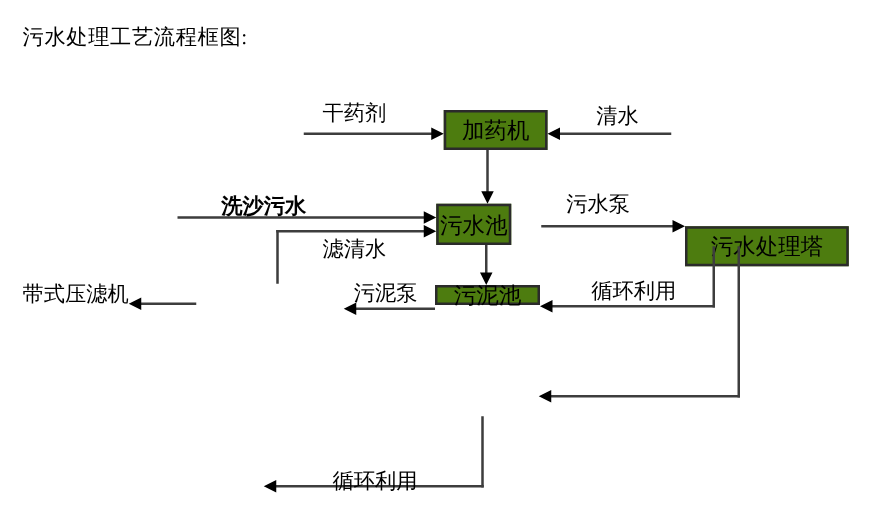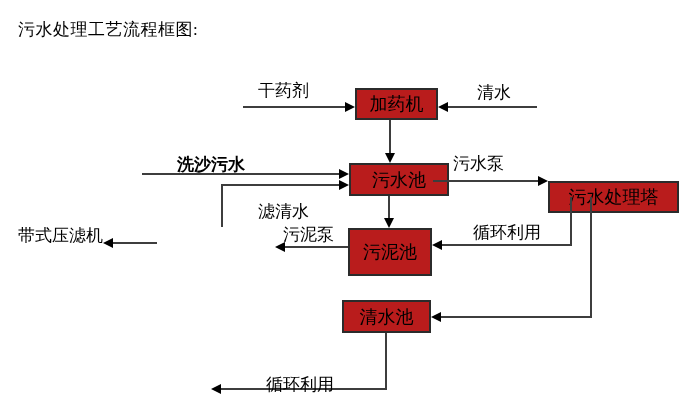--- a/index.html
+++ b/index.html
@@ -5,21 +5,21 @@
   html,body{margin:0;padding:0;background:#ffffff;}
   #canvas{
     position:relative;width:700px;height:420px;background:#ffffff;overflow:hidden;
     font-family:"Liberation Serif","DejaVu Serif",serif;color:#000;
   }
   .title{
     position:absolute;left:18px;top:18px;font-size:17px;font-weight:normal;
     letter-spacing:0.5px;white-space:nowrap;
   }
   .node{
-    position:absolute;border:2px solid #2b2b2b;background:#b91c1c;
+    position:absolute;border:2px solid #2b2b2b;background:#4d7c0f;
     display:flex;align-items:center;justify-content:center;
     font-size:18px;white-space:nowrap;box-sizing:border-box;
   }
   .lbl{
     position:absolute;font-size:17px;white-space:nowrap;line-height:1;text-align:center;
   }
   .hline,.vline{position:absolute;background:#3d3d3d;}
   .hline{height:2px;}
   .vline{width:2px;}
   .arr{position:absolute;width:0;height:0;}
@@ -28,44 +28,43 @@
   .arr.d{border-left:5px solid transparent;border-right:5px solid transparent;border-top:10px solid #000;}
 </style>
 </head>
 <body>
 
 <div id="canvas">
 
   <div class="title">污水处理工艺流程框图:</div>
 
   <div class="node" style="left:355px;top:88px;width:83px;height:32px;">加药机</div>
-  <div class="node" style="left:349px;top:163px;width:100px;height:33px;">污水池</div>
+  <div class="node" style="left:349px;top:163px;width:60px;height:33px;">污水池</div>
   <div class="node" style="left:548px;top:165px;width:131px;height:32px;margin-top:16px;">污水处理塔</div>
-  <div class="node" style="left:348px;top:228px;width:84px;height:48px;">污泥池</div>
-  <div class="node" style="left:342px;top:300px;width:89px;height:33px;">清水池</div>
+  <div class="node" style="left:348px;top:228px;width:84px;height:16px;">污泥池</div>
 
   <div class="hline" style="left:243px;top:106px;width:103px;"></div>
   <div class="arr r" style="left:345px;top:102px;"></div>
   <div class="lbl" style="left:258px;top:82px;">干药剂</div>
 
   <div class="hline" style="left:447px;top:106px;width:90px;"></div>
   <div class="arr l" style="left:438px;top:102px;"></div>
   <div class="lbl" style="left:477px;top:84px;">清水</div>
 
   <div class="vline" style="left:389px;top:120px;height:34px;"></div>
   <div class="arr d" style="left:385px;top:153px;"></div>
 
   <div class="hline" style="left:142px;top:173px;width:198px;"></div>
   <div class="arr r" style="left:339px;top:169px;"></div>
   <div class="lbl" style="left:177px;top:156px;font-weight:bold;">洗沙污水</div>
 
   <div class="vline" style="left:221px;top:184px;height:43px;"></div>
   <div class="hline" style="left:221px;top:184px;width:119px;"></div>
   <div class="arr r" style="left:339px;top:180px;"></div>
-  <div class="lbl" style="left:258px;top:191px;margin-top:12px;">滤清水</div>
+  <div class="lbl" style="left:258px;top:191px;">滤清水</div>
 
   <div class="hline" style="left:433px;top:180px;width:106px;"></div>
   <div class="arr r" style="left:538px;top:176px;"></div>
   <div class="lbl" style="left:453px;top:155px;">污水泵</div>
 
   <div class="vline" style="left:388px;top:196px;height:23px;"></div>
   <div class="arr d" style="left:384px;top:218px;"></div>
 
   <div class="vline" style="left:570px;top:197px;height:49px;"></div>
   <div class="hline" style="left:441px;top:244px;width:131px;"></div>

